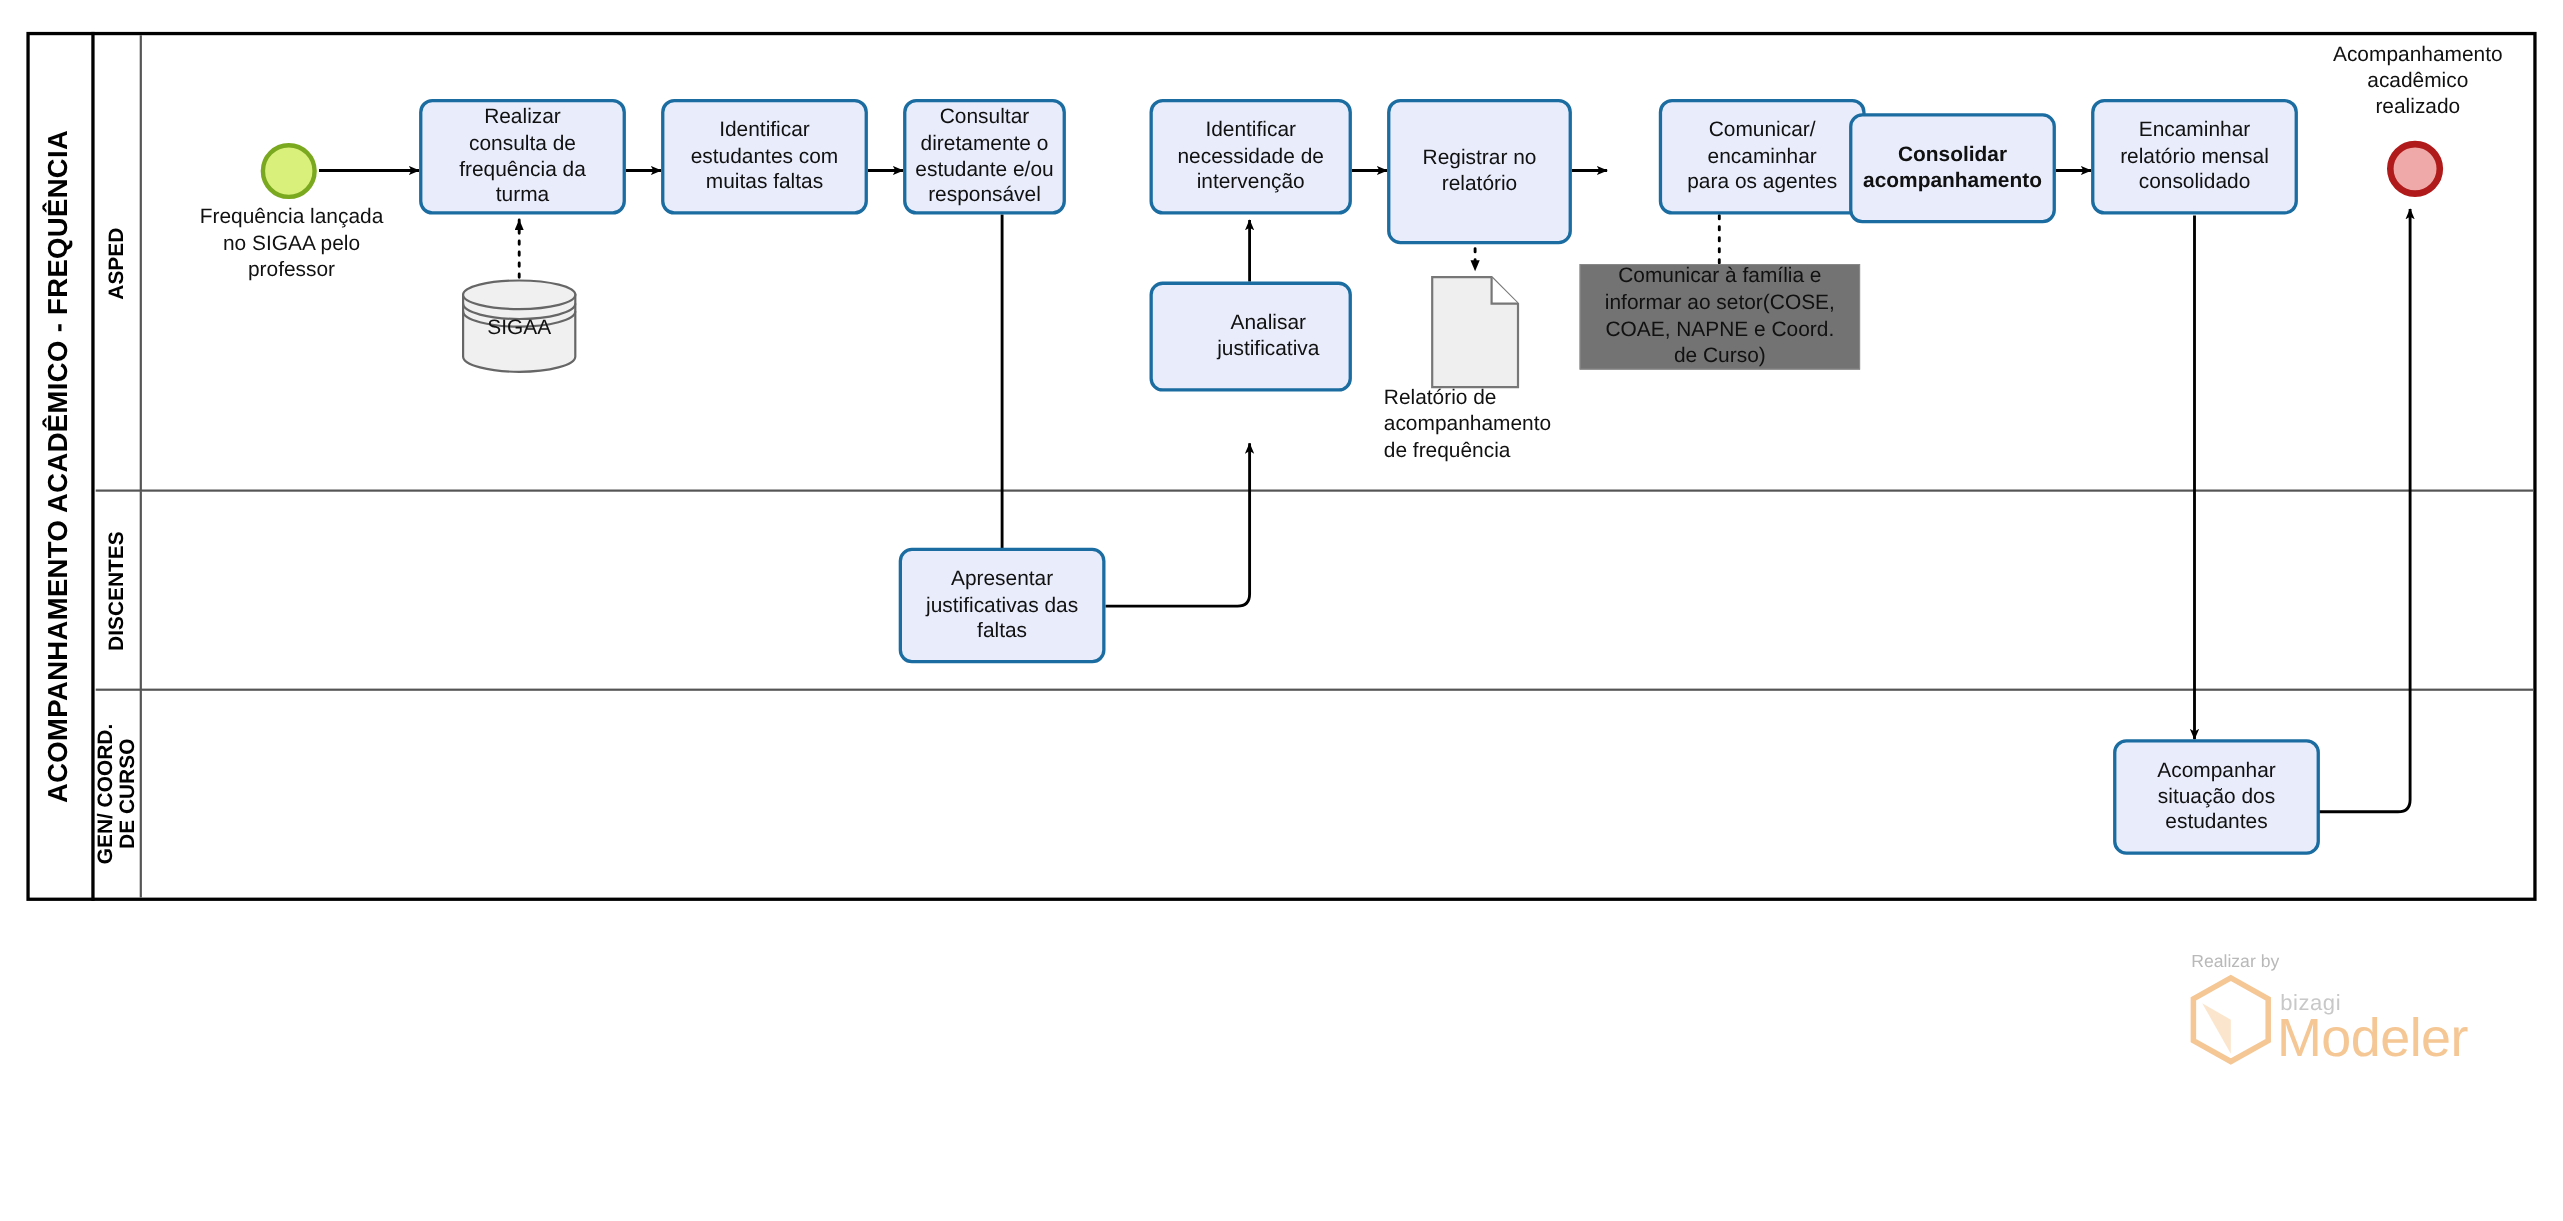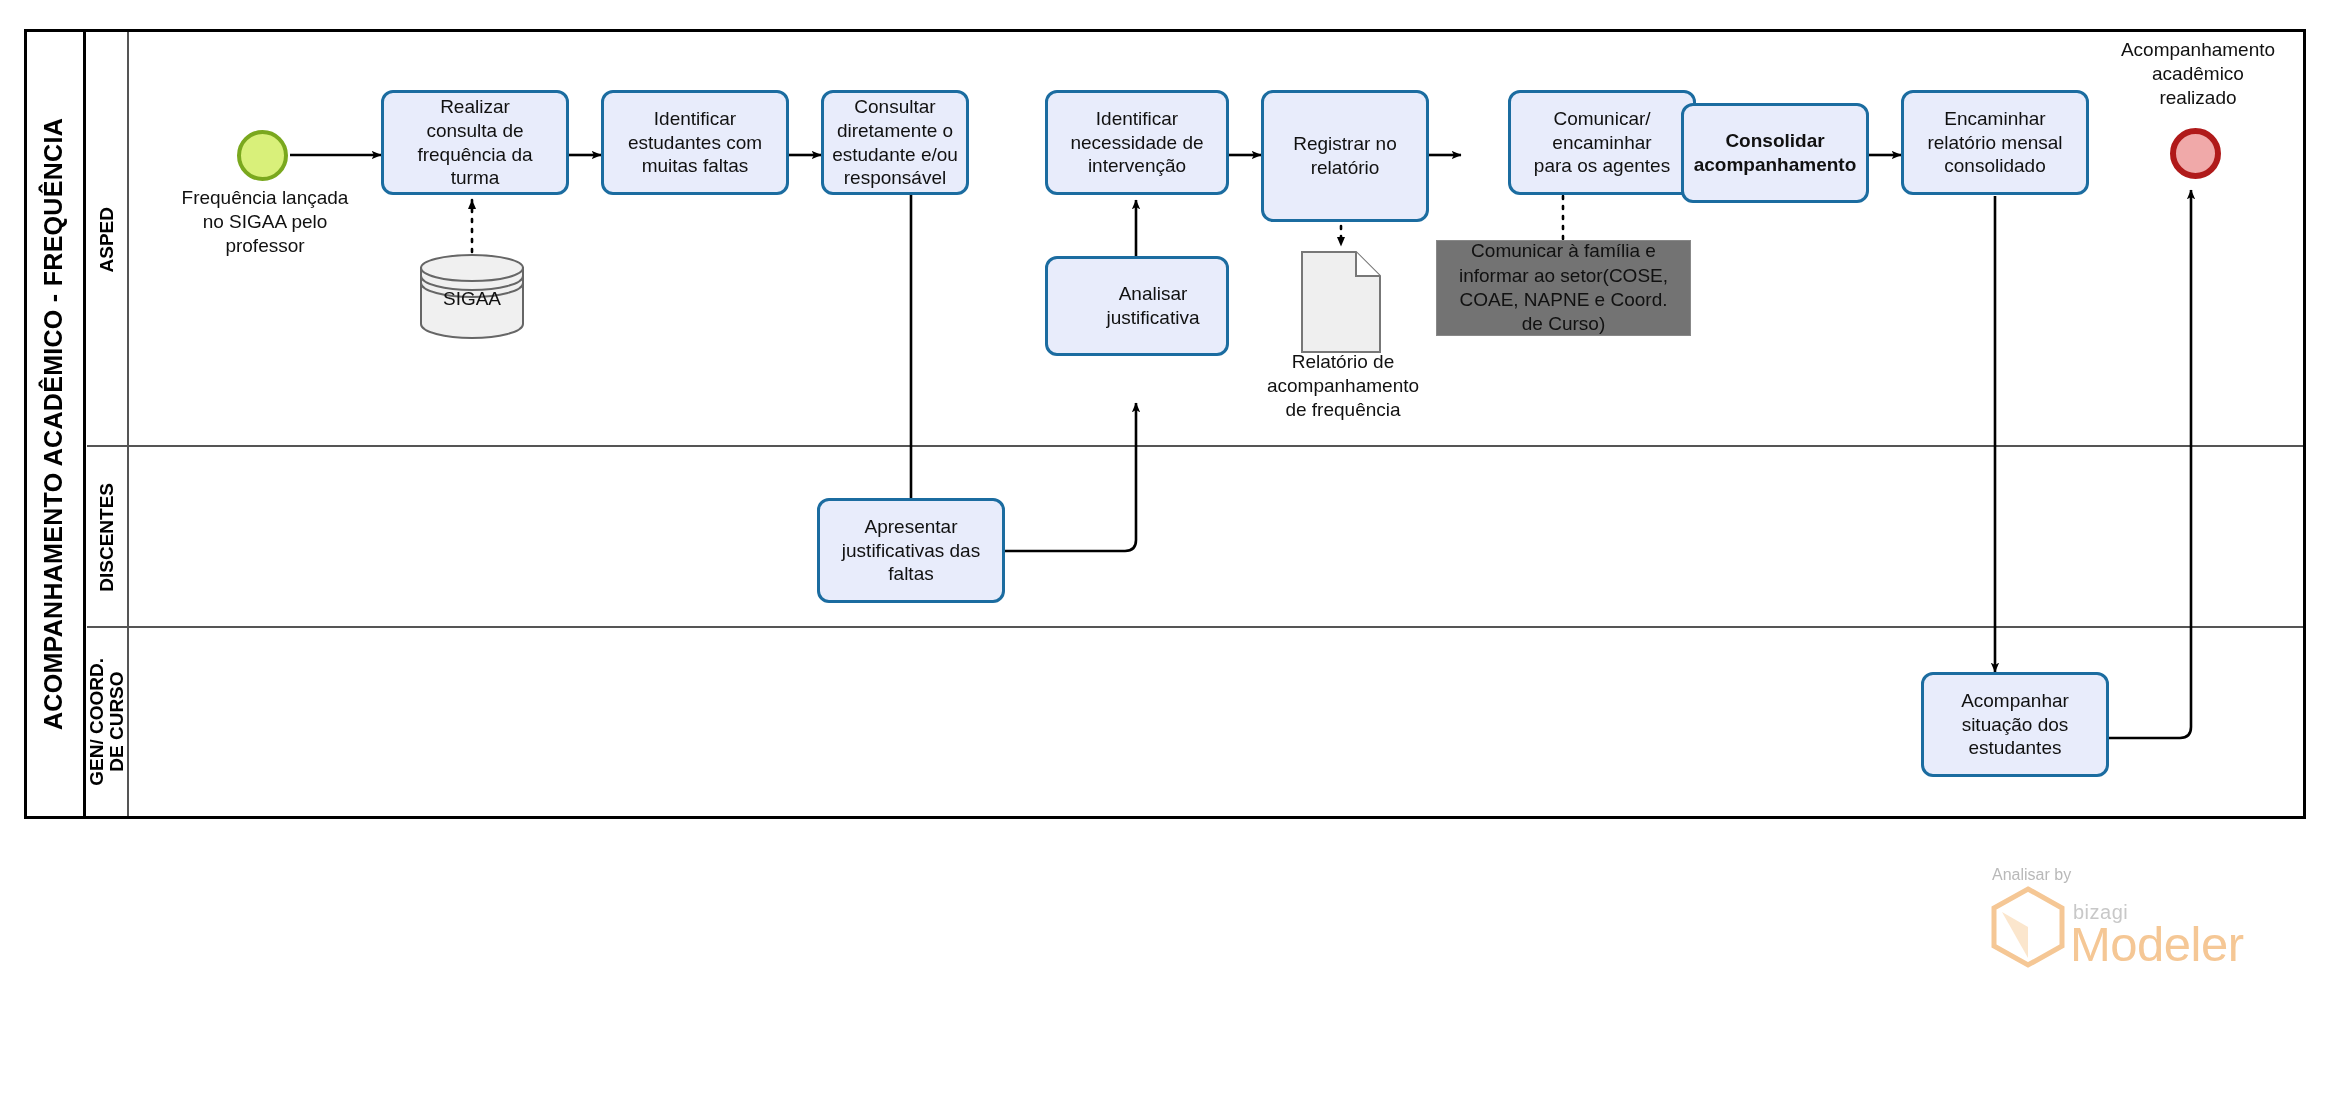--- a/index.html
+++ b/index.html
@@ -57,21 +57,21 @@
   #end-lbl{left:2110px;top:38px;width:176px;}
 
   
   #datastore{position:absolute;left:417px;top:252px;width:110px;height:88px;}
   #ds-label{position:absolute;left:417px;top:288px;width:110px;
             text-align:center;font-size:19px;color:#111;}
 
   
   #dataobj{position:absolute;left:1300px;top:250px;width:82px;height:104px;}
   #do-label{position:absolute;left:1258px;top:350px;width:170px;
-            text-align:center;font-size:19px;line-height:1.26;
+            text-align:left;font-size:19px;line-height:1.26;
             white-space:pre-line;color:#111;}
 
   
   #annot{position:absolute;left:1436px;top:240px;width:255px;height:96px;
          background:#737373;border:1px solid #888;box-sizing:border-box;
          display:flex;align-items:center;justify-content:center;
          text-align:center;font-size:19px;line-height:1.28;
          white-space:pre-line;color:#111;padding:2px 6px;}
 
   
@@ -224,19 +224,19 @@
 </div>
 <div id="do-label">Relatório de
 acompanhamento
 de frequência</div>
 
 <div id="annot">Comunicar à família e
 informar ao setor(COSE,
 COAE, NAPNE e Coord.
 de Curso)</div>
 
-<div id="logo-powered">Analisar by</div>
+<div id="logo-powered">Realizar by</div>
 <svg id="logo" viewBox="0 0 280 105">
   <path d="M38,23 L72,42 L72,80 L38,99 L4,80 L4,42 Z" fill="none" stroke="#f5c795" stroke-width="5"></path>
   <path d="M12,46 L38,61 L38,92 Z" fill="#fbe6cd"></path>
 </svg>
 <div id="logo-bizagi">bizagi</div>
 <div id="logo-modeler">Modeler</div>
 
 </body></html>

